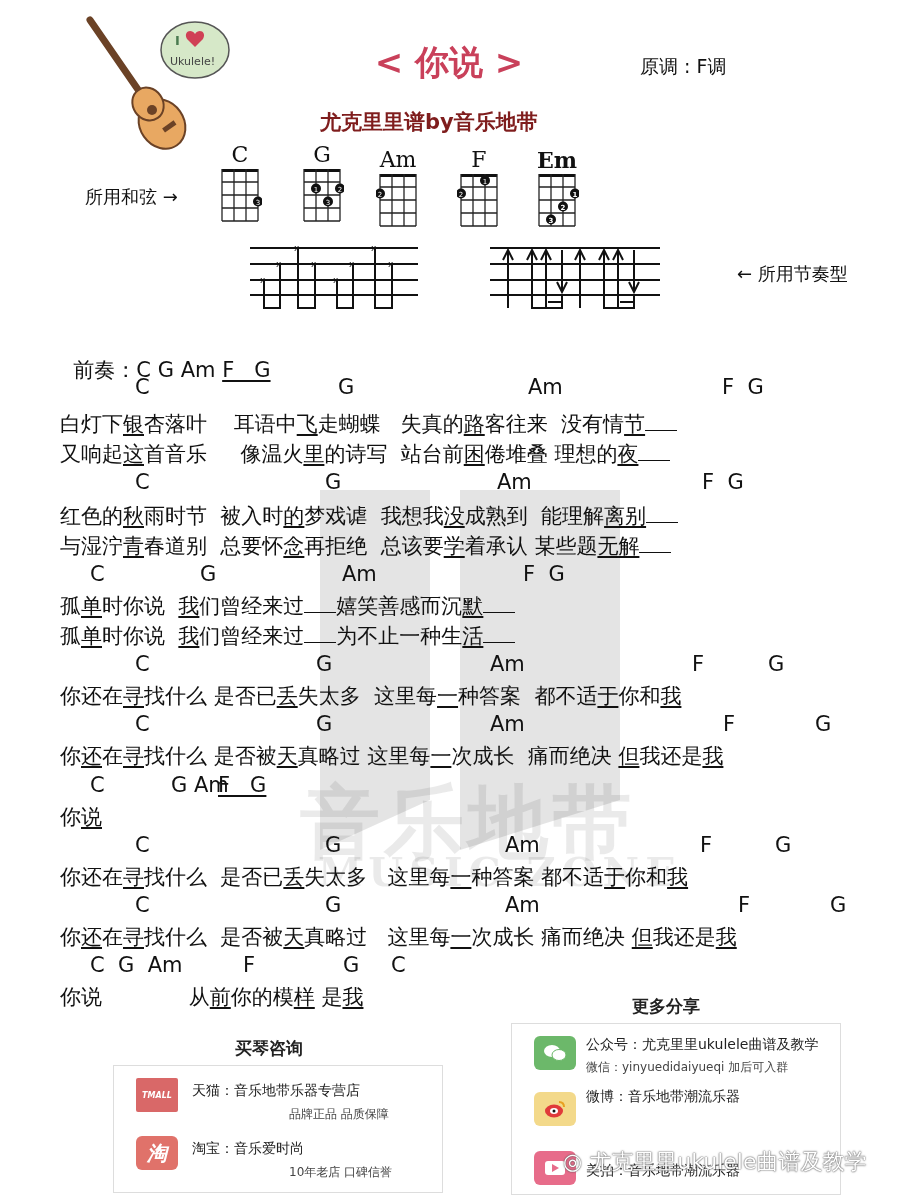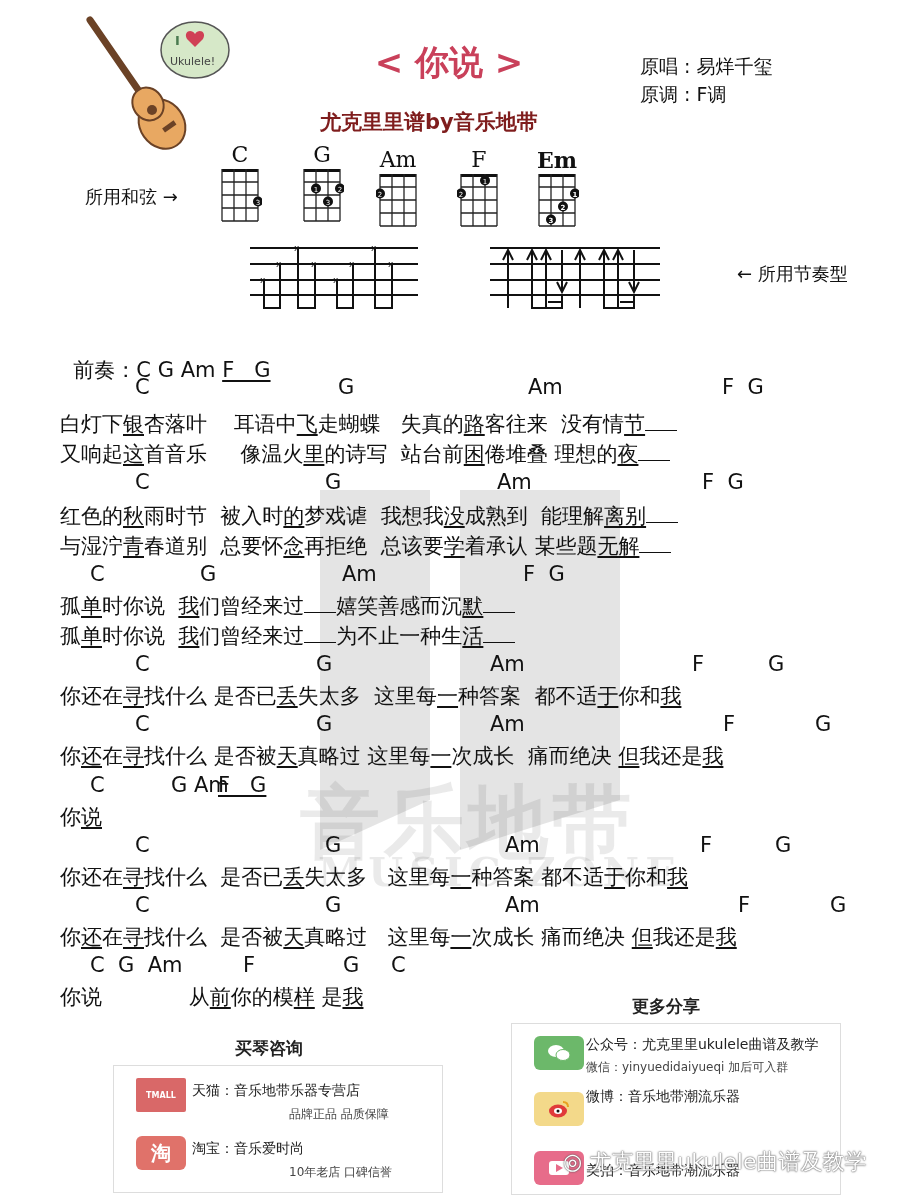--- a/index.html
+++ b/index.html
@@ -23,21 +23,21 @@
   .chordline{position:absolute;font-size:21px;white-space:pre;}
   .u{text-decoration:underline;text-underline-offset:3px;}
   .blank{display:inline-block;border-bottom:1.5px solid #111;height:18px;vertical-align:baseline;}
   
   .wm{left:300px;top:470px;width:340px;height:380px;opacity:0.10;}
   .wmtext{left:300px;top:770px;font-size:80px;font-weight:bold;color:#000;opacity:0.08;letter-spacing:4px;}
   .wmtext2{left:318px;top:848px;font-family:"DejaVu Serif",serif;font-size:40px;font-weight:bold;color:#000;opacity:0.08;letter-spacing:6px;}
   
   .box-title{font-size:17px;font-weight:bold;color:#222;}
   .box{position:absolute;border:1px solid #ddd;background:#fff;}
-  .icon{position:absolute;width:50px;height:34px;border-radius:6px;display:flex;align-items:center;justify-content:center;color:#fff;font-weight:bold;}
+  .icon{position:absolute;width:42px;height:34px;border-radius:6px;display:flex;align-items:center;justify-content:center;color:#fff;font-weight:bold;font-style:italic;}
   .t1{position:absolute;font-size:14px;color:#222;}
   .t2{position:absolute;font-size:12px;color:#444;text-align:right;}
   .footer-wm{left:563px;top:1147px;font-size:22px;color:#fff;text-shadow:0 0 2px #555,0 0 1px #555;}
 </style>
 </head>
 <body>
 
 <svg class="abs wm" viewBox="0 0 340 380">
   <path d="M20 20 L130 20 L130 330 L20 380 Z" fill="#000"></path>
   <path d="M160 20 L320 20 L320 330 L160 380 Z" fill="#000"></path>
@@ -54,21 +54,20 @@
   <line x1="10" y1="8" x2="70" y2="95" stroke="#6b4226" stroke-width="7" stroke-linecap="round"></line>
   <ellipse cx="82" cy="112" rx="22" ry="26" transform="rotate(-35 82 112)" fill="#e8a862" stroke="#6b4226" stroke-width="2"></ellipse>
   <ellipse cx="68" cy="92" rx="15" ry="17" transform="rotate(-35 68 92)" fill="#e8a862" stroke="#6b4226" stroke-width="2"></ellipse>
   <circle cx="72" cy="98" r="5" fill="#6b4226"></circle>
   <rect x="82" y="112" width="14" height="5" transform="rotate(-35 89 114)" fill="#6b4226"></rect>
 </svg>
 
 <div class="abs title"><span>&lt; 你说 &gt;</span></div>
 <div class="abs subtitle">尤克里里谱by音乐地带</div>
 <div class="abs info">
-  <div><span>原唱</span> : <span>易烊千玺</span></div>
   <div><span>原调</span> : <span>F调</span></div>
 </div>
 
 <div class="abs chord-label">所用和弦 →</div>
 <div id="chords-wrap">
     <div class="chord" style="left: 218px; top: 143px;">
       <div class="name">C</div>
       <svg width="44" height="58" viewBox="-4 -2 44 58">
         <rect x="0" y="0" width="36" height="3" fill="#111"></rect>
         <line x1="0" y1="0" x2="0" y2="52" stroke="#222" stroke-width="1.3"></line>

